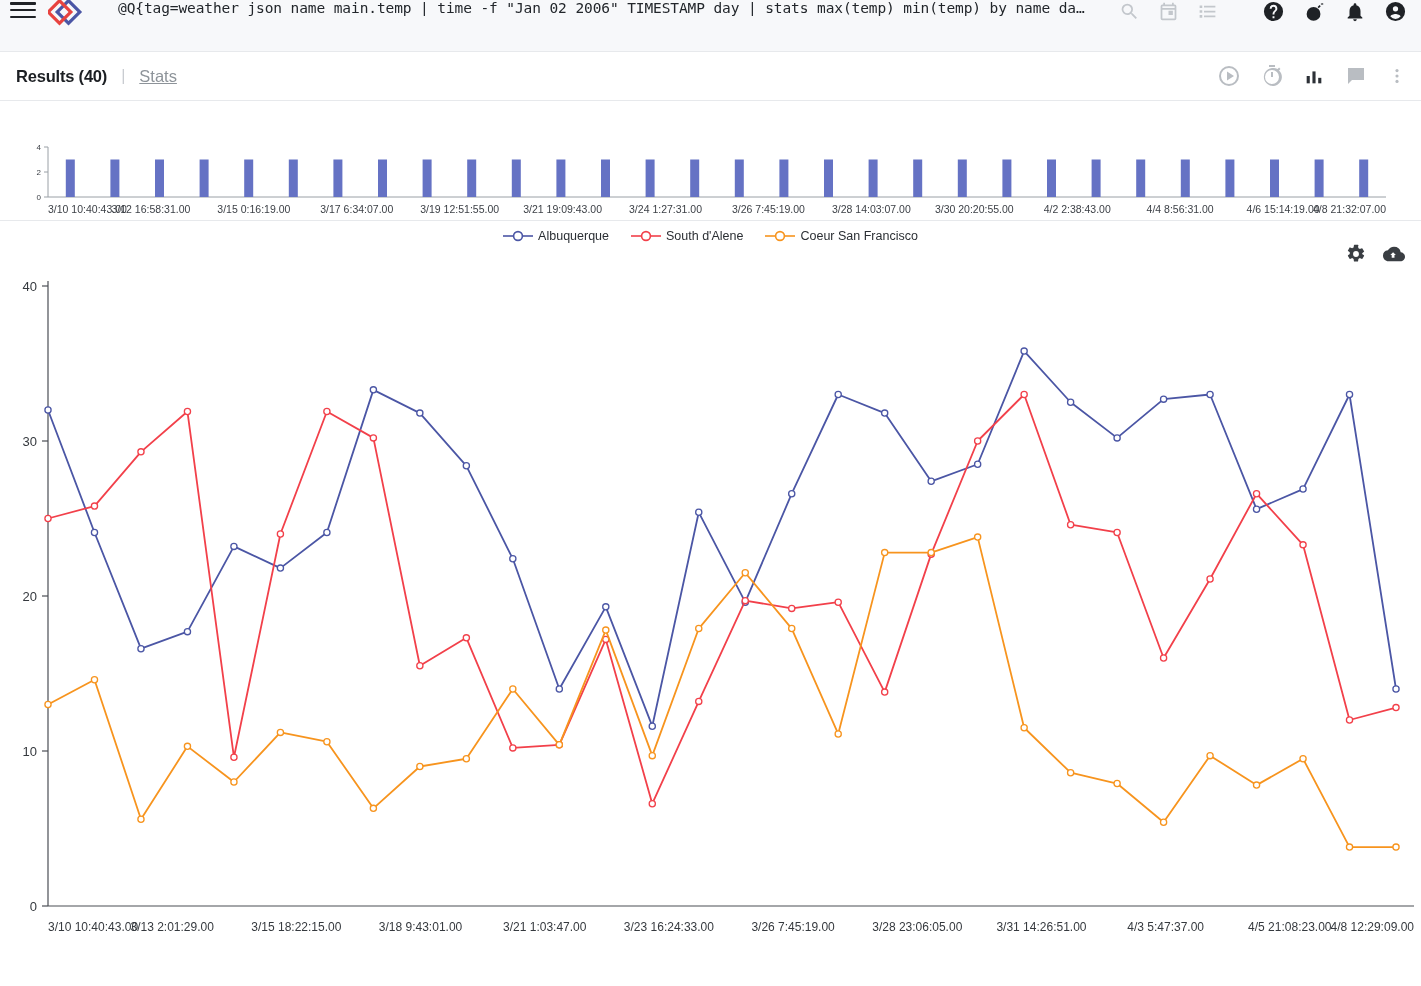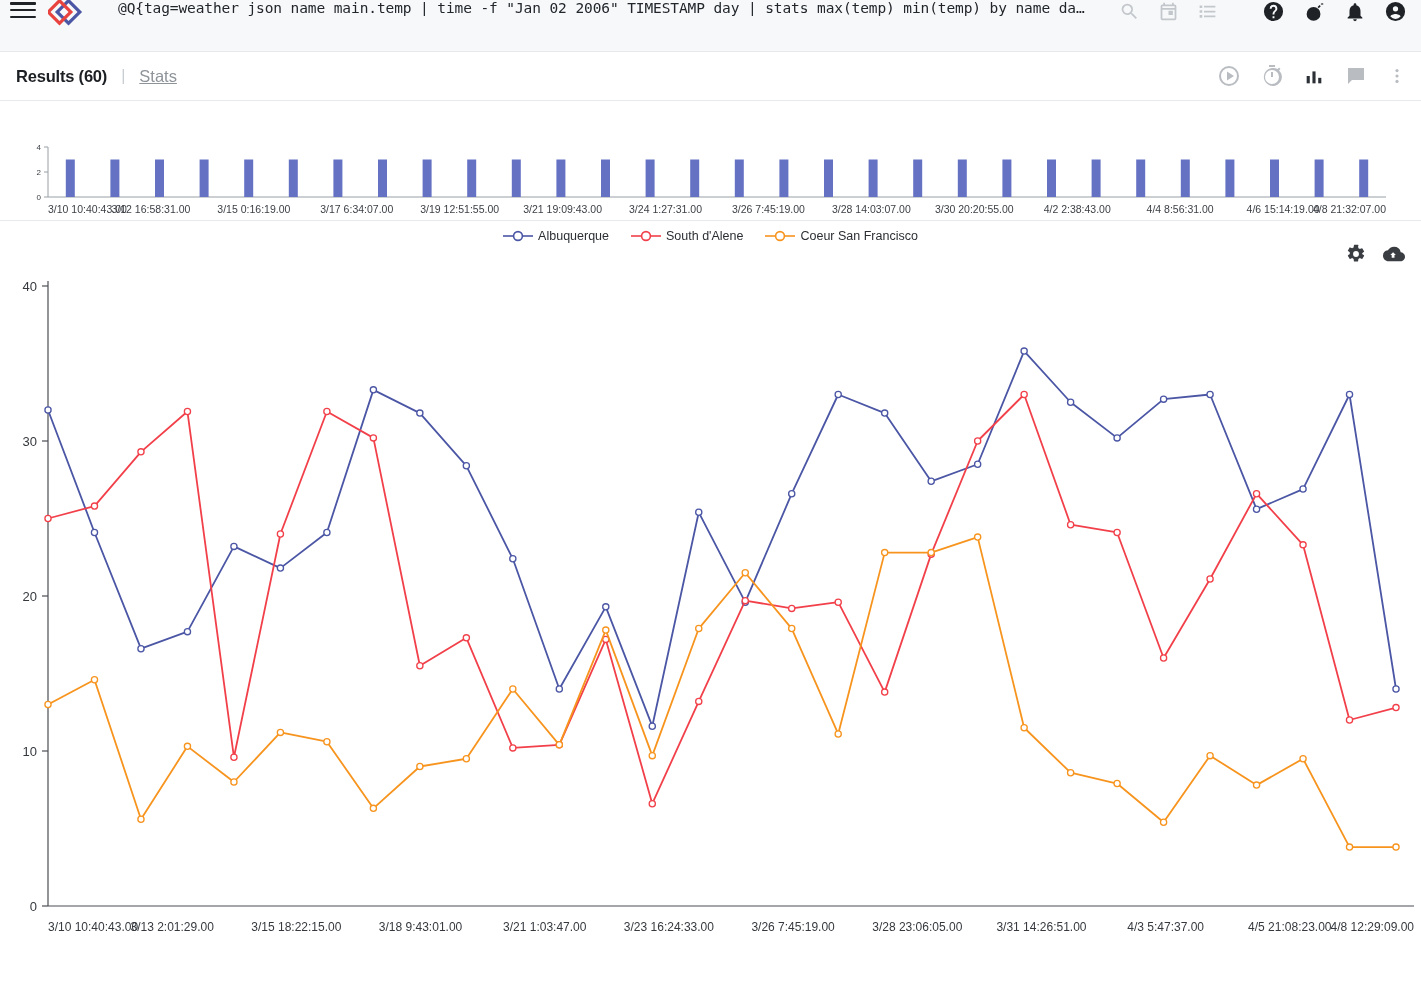--- a/index.html
+++ b/index.html
@@ -160,21 +160,21 @@
     </span>
     <span class="ic dark">
       <svg width="23" height="23" viewBox="0 0 24 24">
           <path d="M12 2a10 10 0 1 0 0 20 10 10 0 0 0 0-20zm0 4.5a2.75 2.75 0 1 1 0 5.5 2.75 2.75 0 0 1 0-5.5zm0 13.2a7.1 7.1 0 0 1-5.3-2.4c.05-1.75 3.53-2.7 5.3-2.7 1.76 0 5.25.95 5.3 2.7A7.1 7.1 0 0 1 12 19.7z"></path>
         </svg>
     </span>
   </div>
 </div>
 
 <div class="resultsbar">
-  <div class="tab-results">Results (60)</div>
+  <div class="tab-results">Results (40)</div>
   <div class="tab-sep">|</div>
   <div class="tab-stats">Stats</div>
   <div class="spacer"></div>
   <div class="tools">
     <span class="ic">
       <svg width="24" height="24" viewBox="0 0 24 24">
           <path d="M12 2a10 10 0 1 0 0 20 10 10 0 0 0 0-20zm0 18a8 8 0 1 1 0-16 8 8 0 0 1 0 16zM10 7.5v9l7-4.5-7-4.5z"></path>
         </svg>
     </span>
     <span class="ic">

